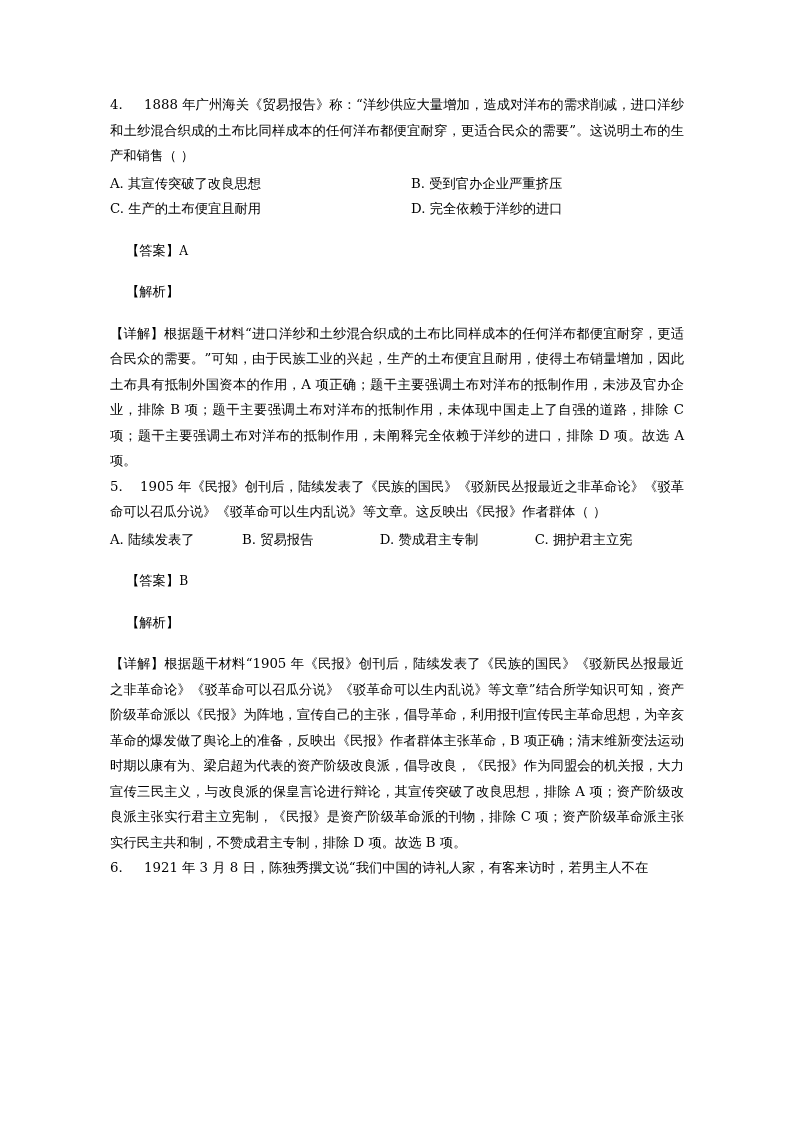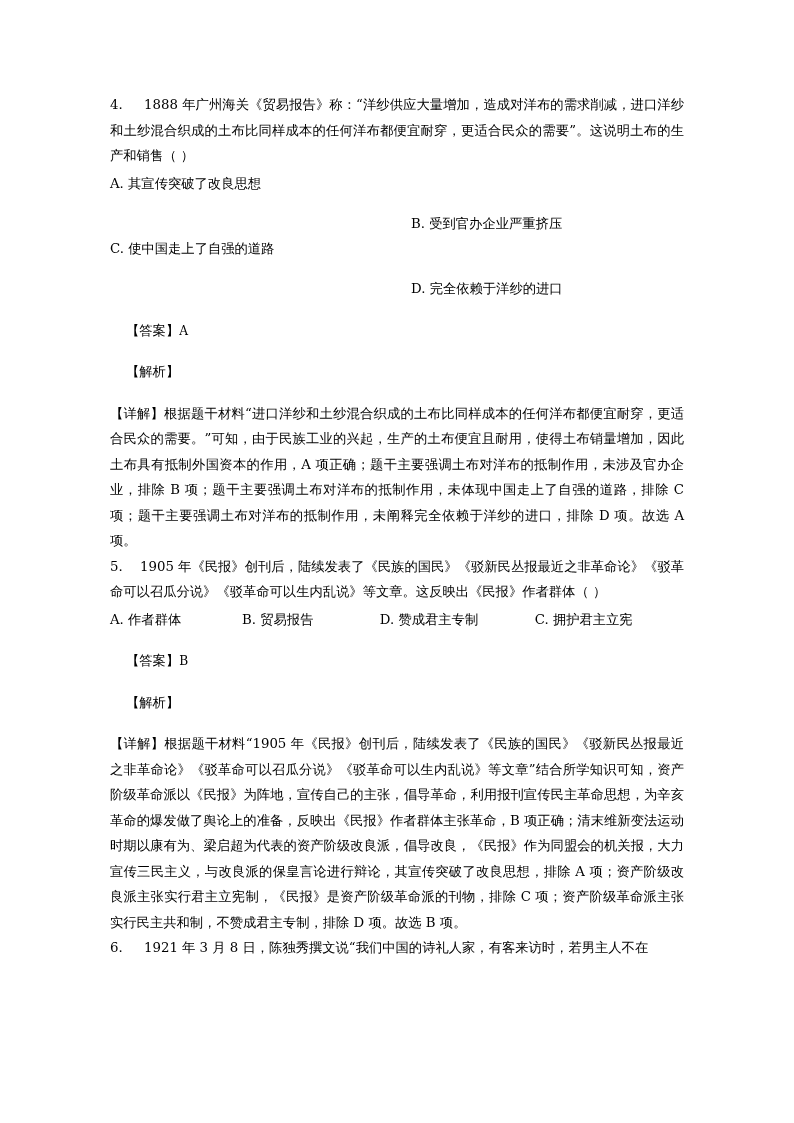--- a/index.html
+++ b/index.html
@@ -43,21 +43,20 @@
     display: flex;
     width: 100%;
     margin: 0;
   }
   .opts-2col > div {
     width: 50%;
     box-sizing: border-box;
   }
   .opts-2col > div:last-child {
     padding-left: 14px;
-    margin-top: 40px;
   }
   .opts-row4 {
     display: flex;
     width: 100%;
     margin: 0;
   }
   .opts-row4 > div:nth-child(1) { width: 23%; }
   .opts-row4 > div:nth-child(2) { width: 24%; }
   .opts-row4 > div:nth-child(3) { width: 27%; }
   .opts-row4 > div:nth-child(4) { width: 26%; }
@@ -78,36 +77,36 @@
   <div class="doc">
 
     <div class="q-block">
       <p class="q-stem"><span class="q-num">4.</span><span>1888 年广州海关《贸易报告》称：“洋纱供应大量增加，造成对洋布的需求削减，进口洋纱和土纱混合织成的土布比同样成本的任何洋布都便宜耐穿，更适合民众的需要”。这说明土布的生产和销售（    ）</span></p>
 
       <div class="opts-2col">
         <div>A. 其宣传突破了改良思想</div>
         <div>B. 受到官办企业严重挤压</div>
       </div>
       <div class="opts-2col">
-        <div>C. 使中国走上了自强的道路</div>
+        <div>C. 生产的土布便宜且耐用</div>
         <div>D. 完全依赖于洋纱的进口</div>
       </div>
 
       <p class="tag-line"><span>【答案】</span><span class="small-latin">A</span></p>
 
       <p class="tag-line">【解析】</p>
 
       <p class="analysis"><span>【详解】</span><span>根据题干材料“进口洋纱和土纱混合织成的土布比同样成本的任何洋布都便宜耐穿，更适合民众的需要。”可知，由于民族工业的兴起，生产的土布便宜且耐用，使得土布销量增加，因此土布具有抵制外国资本的作用，A 项正确；题干主要强调土布对洋布的抵制作用，未涉及官办企业，排除 B 项；题干主要强调土布对洋布的抵制作用，未体现中国走上了自强的道路，排除 C 项；题干主要强调土布对洋布的抵制作用，未阐释完全依赖于洋纱的进口，排除 D 项。故选 A 项。</span></p>
     </div>
 
     <div class="q-block">
       <p class="q-stem"><span class="q-num-narrow">5.</span><span>1905 年《民报》创刊后，陆续发表了《民族的国民》《驳新民丛报最近之非革命论》《驳革命可以召瓜分说》《驳革命可以生内乱说》等文章。这反映出《民报》作者群体（    ）</span></p>
 
       <div class="opts-row4">
-        <div>A. 作者群体</div>
+        <div>A. 陆续发表了</div>
         <div>B. 贸易报告</div>
         <div>D. 赞成君主专制</div>
         <div>C. 拥护君主立宪</div>
       </div>
 
       <p class="tag-line"><span>【答案】</span><span class="small-latin">B</span></p>
 
       <p class="tag-line">【解析】</p>
 
       <p class="analysis"><span>【详解】</span><span>根据题干材料“1905 年《民报》创刊后，陆续发表了《民族的国民》《驳新民丛报最近之非革命论》《驳革命可以召瓜分说》《驳革命可以生内乱说》等文章”结合所学知识可知，资产阶级革命派以《民报》为阵地，宣传自己的主张，倡导革命，利用报刊宣传民主革命思想，为辛亥革命的爆发做了舆论上的准备，反映出《民报》作者群体主张革命，B 项正确；清末维新变法运动时期以康有为、梁启超为代表的资产阶级改良派，倡导改良，《民报》作为同盟会的机关报，大力宣传三民主义，与改良派的保皇言论进行辩论，其宣传突破了改良思想，排除 A 项；资产阶级改良派主张实行君主立宪制，《民报》是资产阶级革命派的刊物，排除 C 项；资产阶级革命派主张实行民主共和制，不赞成君主专制，排除 D 项。故选 B 项。</span></p>

